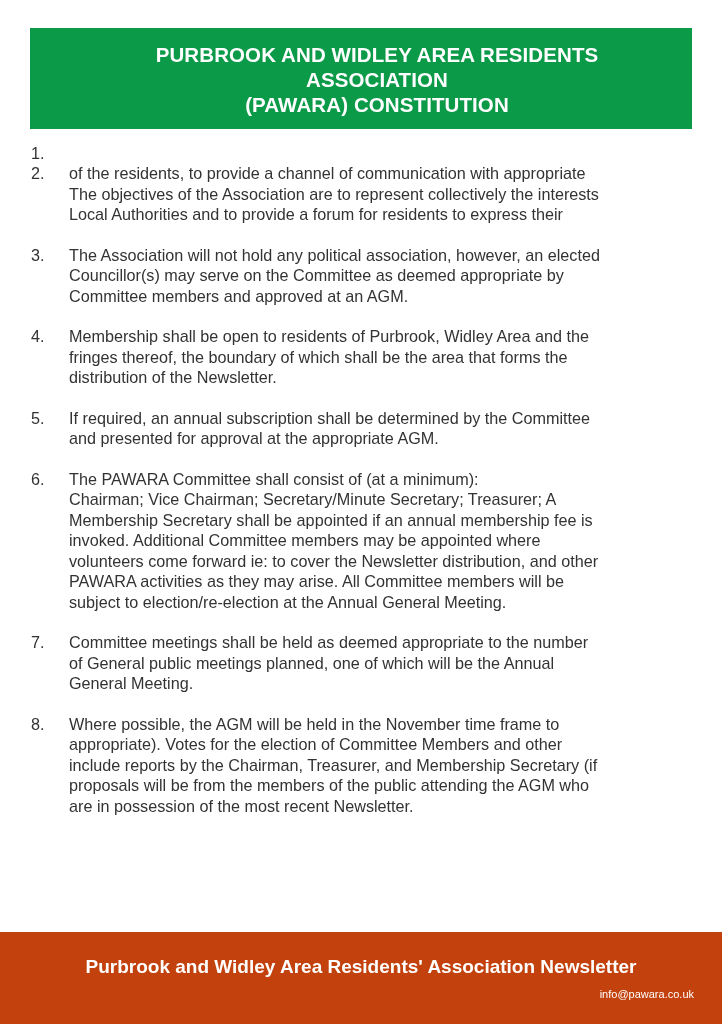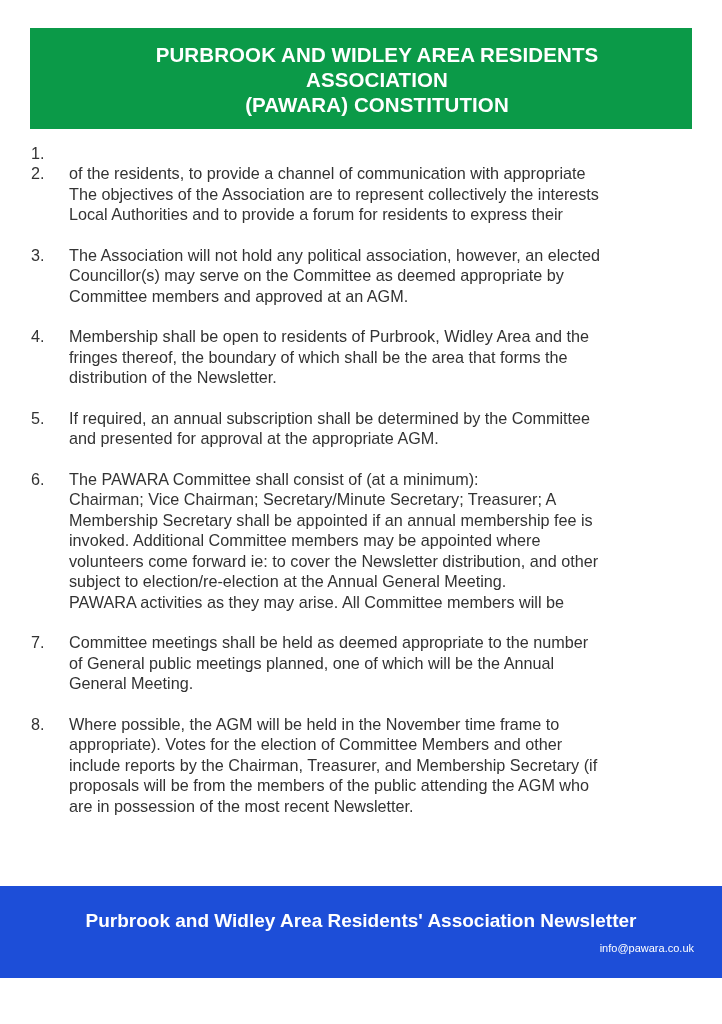--- a/index.html
+++ b/index.html
@@ -18,22 +18,22 @@
     .list { position: absolute; left: 0; top: 143px; width: 722px; }
     .item { position: relative; margin-bottom: 20px; }
     .item .num {
       position: absolute; left: 31px; top: 0; font-size: 16.2px; line-height: 20.5px; color: #333;
     }
     .item .text {
       margin-left: 69px; width: 628px; font-size: 16.2px; line-height: 20.5px; color: #333;
     }
     .item .text span { display: block; white-space: nowrap; }
     .footer {
-      position: absolute; left: 0; top: 886px; width: 722px; height: 92px;
-      background: #1d4ed8; color: #ffffff;
+      position: absolute; left: 0; top: 932px; width: 722px; height: 92px;
+      background: #c2410c; color: #ffffff;
     }
     .footer-title {
       position: absolute; left: 0; width: 722px; top: 24px; text-align: center;
       font-weight: bold; font-size: 19px; line-height: 22px;
     }
     .footer-page {
       position: absolute; left: 29px; top: 56px; font-weight: bold; font-size: 12px; margin-top: 35px;
     }
     .footer-email {
       position: absolute; right: 28px; top: 56px; font-weight: normal; font-size: 11px;
@@ -84,22 +84,22 @@
     </div>
   </div>
   <div class="item">
     <div class="num">6.</div>
     <div class="text">
       <span>The PAWARA Committee shall consist of (at a minimum):</span>
       <span>Chairman; Vice Chairman; Secretary/Minute Secretary; Treasurer; A</span>
       <span>Membership Secretary shall be appointed if an annual membership fee is</span>
       <span>invoked. Additional Committee members may be appointed where</span>
       <span>volunteers come forward ie: to cover the Newsletter distribution, and other</span>
+      <span>PAWARA activities as they may arise. All Committee members will be</span>
       <span>subject to election/re-election at the Annual General Meeting.</span>
-      <span>PAWARA activities as they may arise. All Committee members will be</span>
     </div>
   </div>
   <div class="item">
     <div class="num">7.</div>
     <div class="text">
       <span>Committee meetings shall be held as deemed appropriate to the number</span>
       <span>of General public meetings planned, one of which will be the Annual</span>
       <span>General Meeting.</span>
     </div>
   </div>

